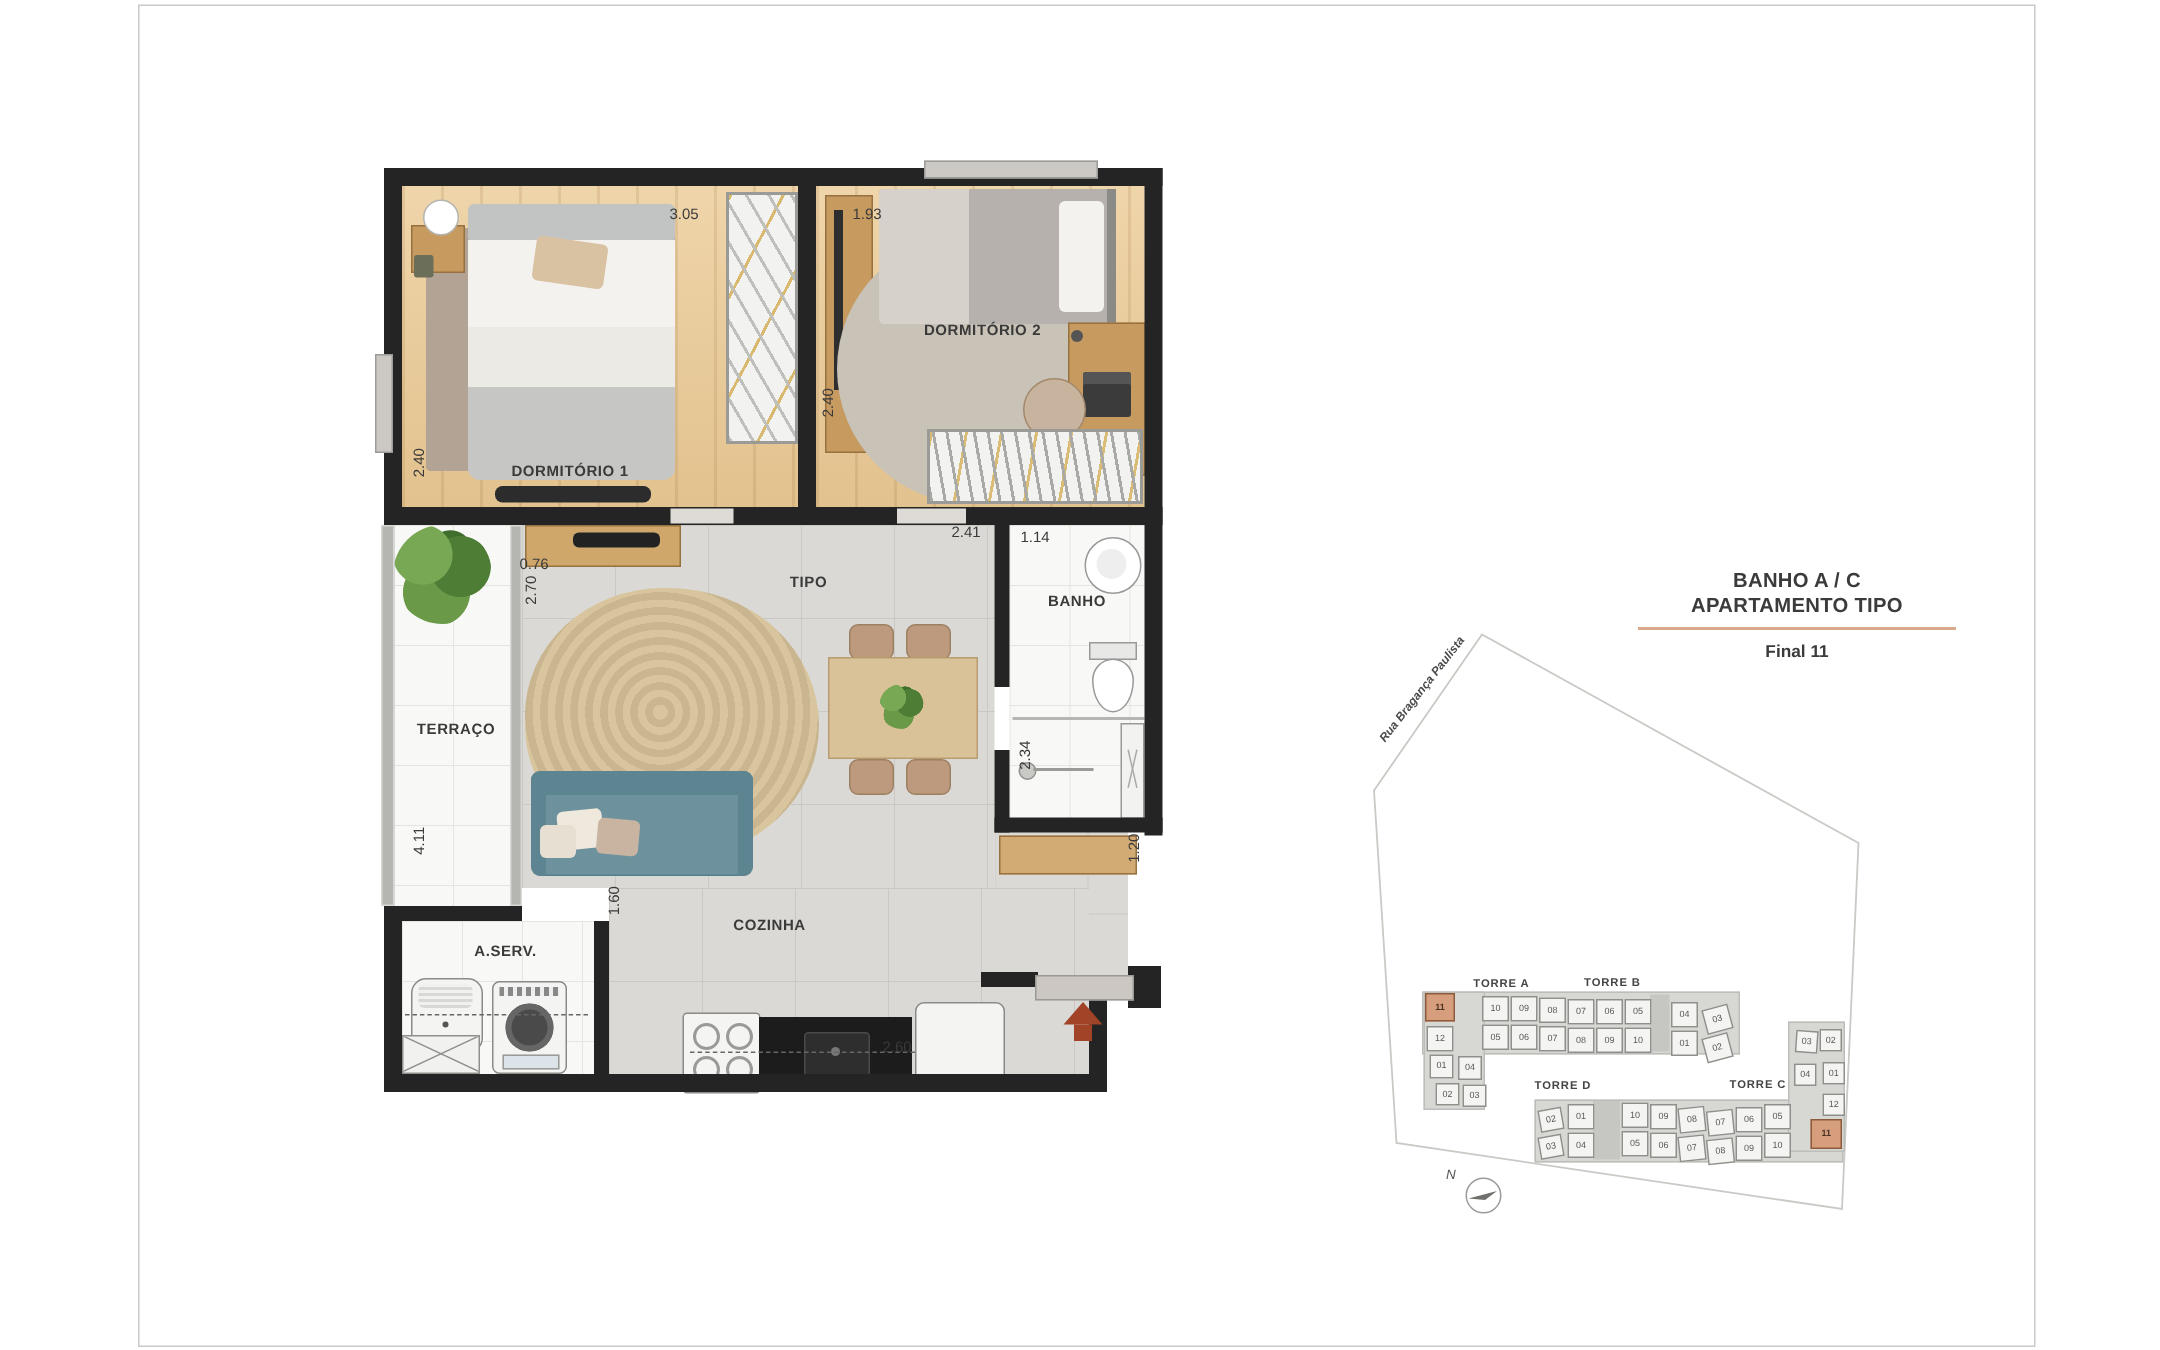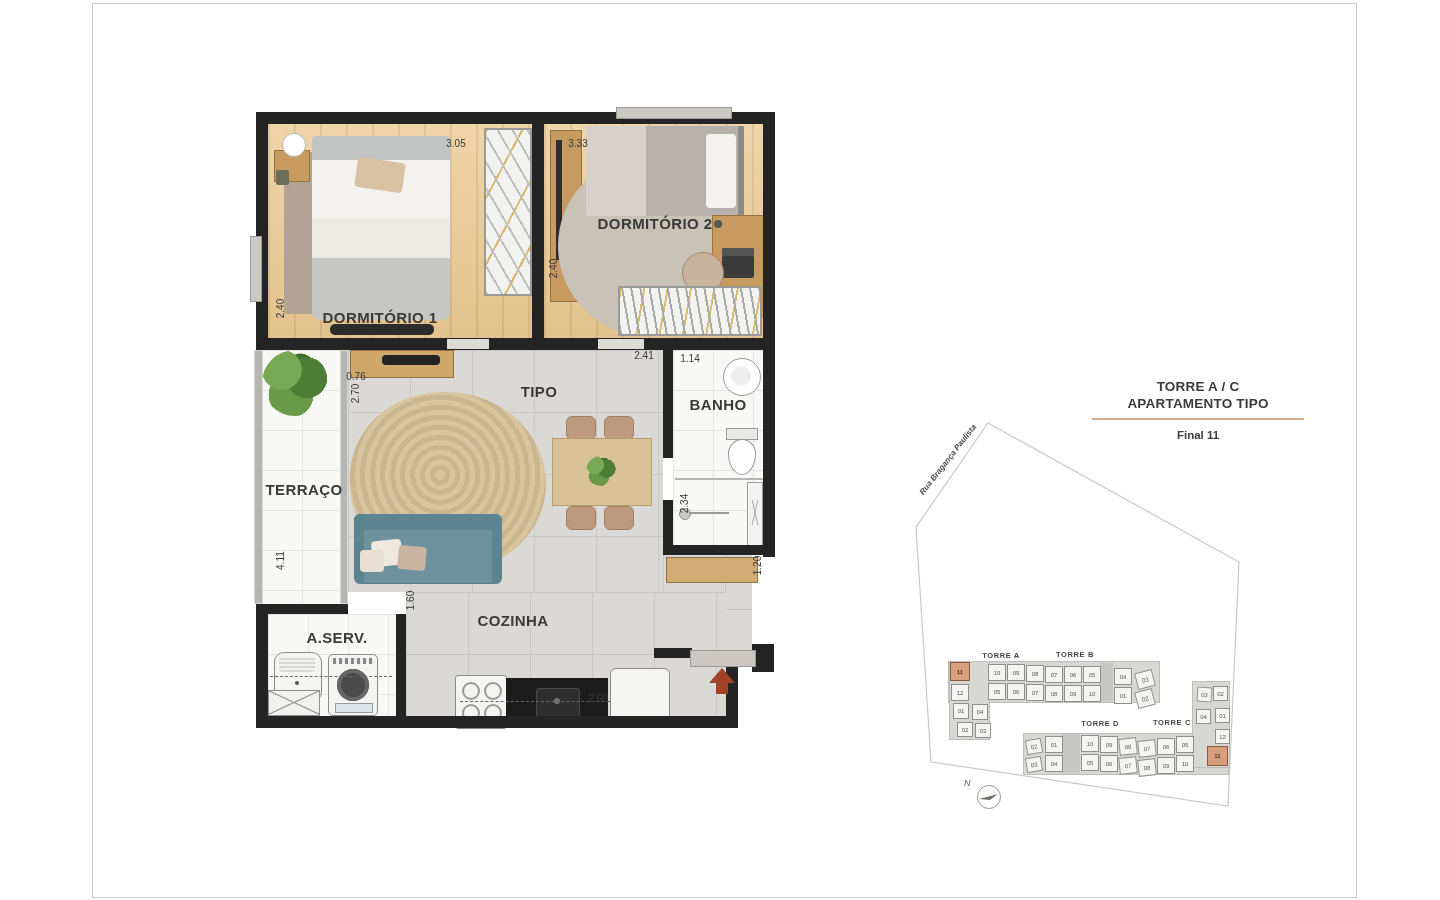--- a/index.html
+++ b/index.html
@@ -45,21 +45,21 @@
   .closet-stripes{background-image:
      repeating-linear-gradient(60deg,#bfbfbb 0 2px,transparent 2px 13px),
      repeating-linear-gradient(118deg,rgba(215,182,104,.95) 0 2px,transparent 2px 31px);}
   .book-stripes{background-image:
      repeating-linear-gradient(80deg,#a9a9a5 0 2px,transparent 2px 9px),
      repeating-linear-gradient(100deg,rgba(215,182,104,.9) 0 2px,transparent 2px 23px);}
   .dashedline{border-top:1px dashed #666;height:0;}
 
   
   .room-label{position:absolute;width:140px;margin-left:-70px;margin-top:-8px;text-align:center;
-    font-size:15px;font-weight:bold;letter-spacing:.4px;color:#3a3a3a;white-space:nowrap;}
+    font-size:10px;font-weight:bold;letter-spacing:.4px;color:#3a3a3a;white-space:nowrap;}
   .dim{position:absolute;width:34px;margin-left:-17px;margin-top:-7px;text-align:center;
     font-size:10px;color:#3a3a3a;white-space:nowrap;}
   .dim.rot{transform:rotate(-90deg);}
 
   
   #titleblock{left:1088px;top:378px;width:220px;text-align:center;}
   .title-line{font-size:13.5px;font-weight:bold;color:#3b3b3b;line-height:17px;letter-spacing:.2px;}
   #title-rule{width:212px;height:2px;margin:6px auto 0;}
   #title-final{font-size:11.5px;font-weight:bold;margin-top:9px;color:#3b3b3b;}
 
@@ -211,21 +211,21 @@
   <div class="abs glass" style="left:254px;top:350px;width:9px;height:254px;"></div>
   <div class="abs glass" style="left:340px;top:350px;width:8px;height:254px;"></div>
   <div class="abs window" style="left:616px;top:107px;width:114px;height:10px;"></div>
   <div class="abs window" style="left:250px;top:236px;width:10px;height:64px;"></div>
 
   <div class="abs" style="left:690px;top:650px;width:64px;height:15px;background:#ccc7c2;border:1px solid #9a9a96;"></div>
   <div class="abs" id="entry-arrow-head" style="left:709px;top:668px;"></div>
   <div class="abs" id="entry-arrow-stem" style="left:716px;top:683px;"></div>
 
   <div class="abs" id="titleblock">
-    <div class="title-line">TORRE A / C</div>
+    <div class="title-line">BANHO A / C</div>
     <div class="title-line">APARTAMENTO TIPO</div>
     <div id="title-rule" style="background: rgb(217, 169, 140);"></div>
     <div id="title-final">Final 11</div>
   </div>
 
   <svg class="abs" width="1440" height="900" style="left:0;top:0;pointer-events:none;">
     <polygon points="988,423 1239,562 1228,806 931,762 916,527" fill="none" stroke="#c9c9c5" stroke-width="1.2"></polygon>
   </svg>
   <div class="abs" id="street-label">Rua Bragança Paulista</div>
 
@@ -238,35 +238,35 @@
 
   <div id="dyn" class="abs" style="left:0;top:0;width:1440px;height:900px;">
       <div class="room-label" style="left: 380px; top: 317px;">DORMITÓRIO 1</div>
       <div class="room-label" style="left: 655px; top: 223px;">DORMITÓRIO 2</div>
       <div class="room-label" style="left: 539px; top: 391px;">TIPO</div>
       <div class="room-label" style="left: 304px; top: 489px;">TERRAÇO</div>
       <div class="room-label" style="left: 718px; top: 404px;">BANHO</div>
       <div class="room-label" style="left: 337px; top: 637px;">A.SERV.</div>
       <div class="room-label" style="left: 513px; top: 620px;">COZINHA</div>
       <div class="dim" style="left: 456px; top: 145px;">3.05</div>
-      <div class="dim" style="left: 578px; top: 145px;">3.33</div>
+      <div class="dim" style="left: 578px; top: 145px;">1.93</div>
       <div class="dim rot" style="left: 280px; top: 310px;">2.40</div>
       <div class="dim rot" style="left: 553px; top: 270px;">2.40</div>
       <div class="dim" style="left: 315px; top: 378px; margin-left: 24px;">0.76</div>
       <div class="dim rot" style="left: 355px; top: 395px;">2.70</div>
       <div class="dim" style="left: 644px; top: 357px;">2.41</div>
       <div class="dim" style="left: 690px; top: 360px;">1.14</div>
       <div class="dim rot" style="left: 684px; top: 505px;">2.34</div>
       <div class="dim rot" style="left: 280px; top: 562px;">4.11</div>
       <div class="dim rot" style="left: 410px; top: 602px;">1.60</div>
       <div class="dim rot" style="left: 757px; top: 567px;">1.20</div>
       <div class="dim" style="left: 598px; top: 700px;">2.60</div>
       <div class="tower-label" style="left: 1001px; top: 656px;">TORRE A</div>
       <div class="tower-label" style="left: 1075px; top: 655px;">TORRE B</div>
-      <div class="tower-label" style="left: 1074px; top: 724px; text-align: right;">TORRE D</div>
+      <div class="tower-label" style="left: 1042px; top: 724px;">TORRE D</div>
       <div class="tower-label" style="left: 1172px; top: 723px;">TORRE C</div>
       <div class="unit hl" style="left: 950px; top: 662px; width: 20px; height: 19px;">11</div>
       <div class="unit" style="left: 988px; top: 664px; width: 18px; height: 17px;">10</div>
       <div class="unit" style="left: 1007px; top: 664px; width: 18px; height: 17px;">09</div>
       <div class="unit" style="left: 1026px; top: 665px; width: 18px; height: 17px;">08</div>
       <div class="unit" style="left: 1045px; top: 666px; width: 18px; height: 17px;">07</div>
       <div class="unit" style="left: 1064px; top: 666px; width: 18px; height: 17px;">06</div>
       <div class="unit" style="left: 1083px; top: 666px; width: 18px; height: 17px;">05</div>
       <div class="unit" style="left: 1114px; top: 668px; width: 18px; height: 17px;">04</div>
       <div class="unit" style="left: 1136px; top: 671px; width: 18px; height: 17px; transform: rotate(-15deg);">03</div>

